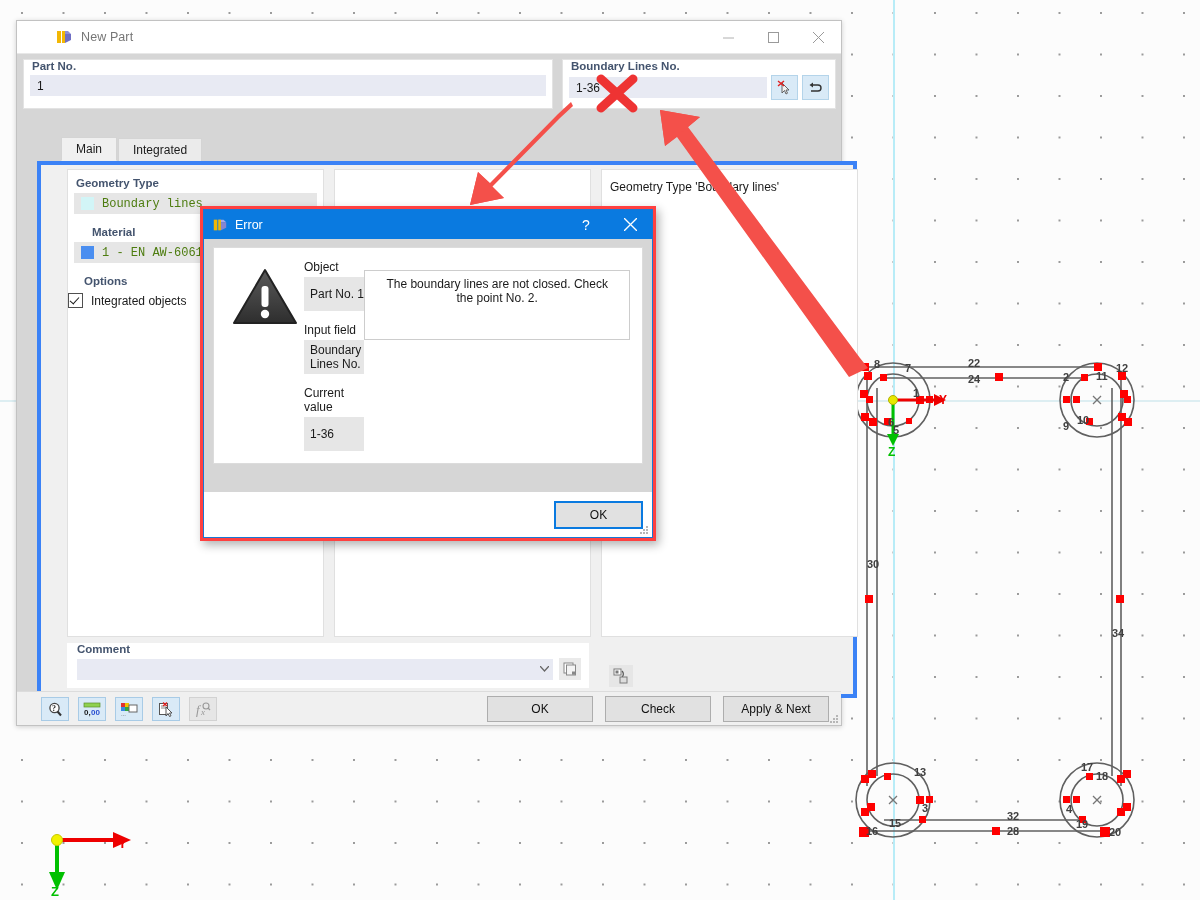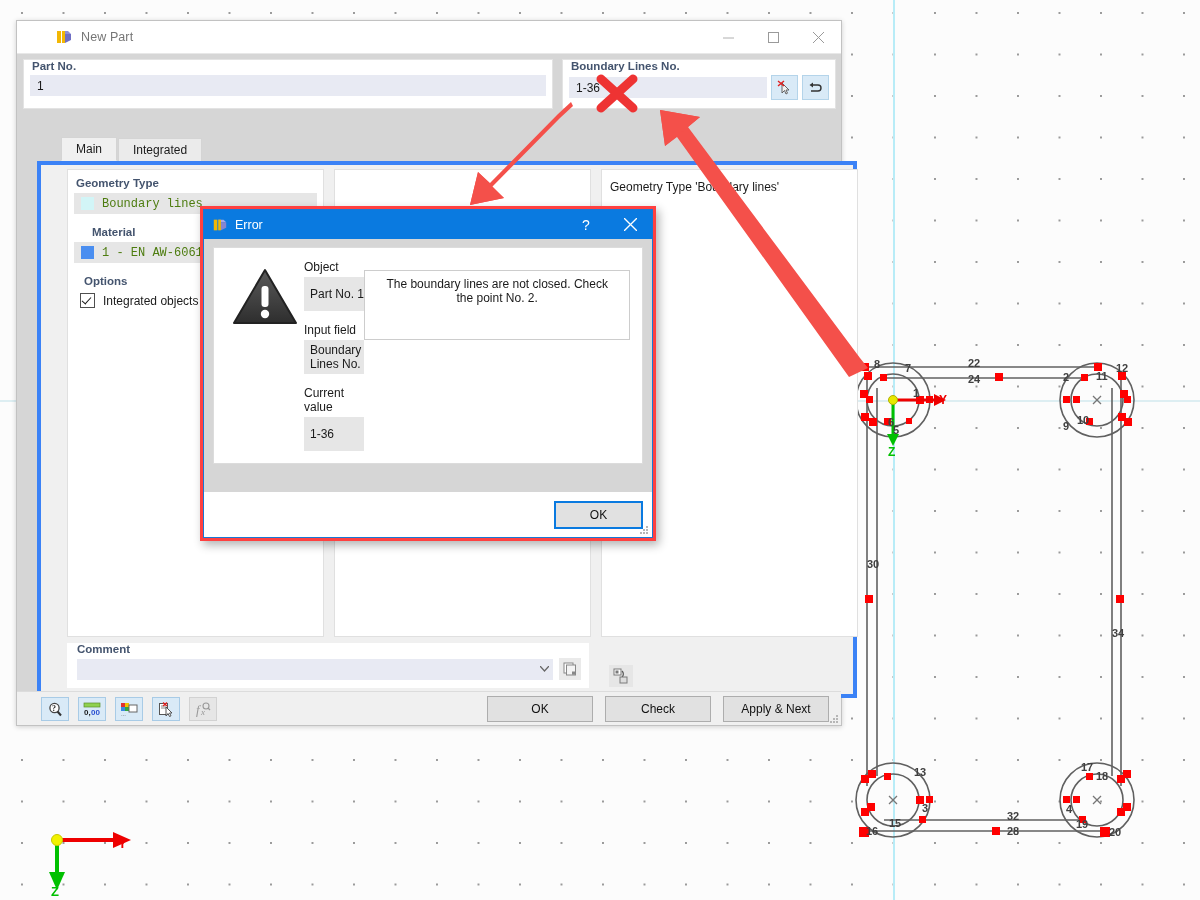--- a/index.html
+++ b/index.html
@@ -400,21 +400,21 @@
         <div class="value-row" style="margin:0 6px;">
           <span class="swatch" style="background:#d2f5f7;"></span>
           <span>Boundary lines</span>
         </div>
         <div class="group-label" style="padding:12px 0 4px 24px;">Material</div>
         <div class="value-row" style="margin:0 6px;">
           <span class="swatch" style="background:#4a8ef0;"></span>
           <span>1 - EN AW-6061 (EP,ET,ER/B</span>
         </div>
         <div class="group-label" style="padding:12px 0 6px 16px;">Options</div>
-        <div class="checkbox-row" style="padding-left:12px;">
+        <div class="checkbox-row" style="">
           <span class="cbox"></span>
           <span>Integrated objects</span>
         </div>
       </div>
 
       <div class="panel-white" style="position:absolute;left:293px;top:4px;width:255px;height:466px;"></div>
 
       <div class="panel-white" style="position:absolute;left:560px;top:4px;width:255px;height:466px;">
         <div style="font-size:12px;color:#1a1a1a;padding:10px 8px;">Geometry Type 'Boundary lines'</div>
       </div>

